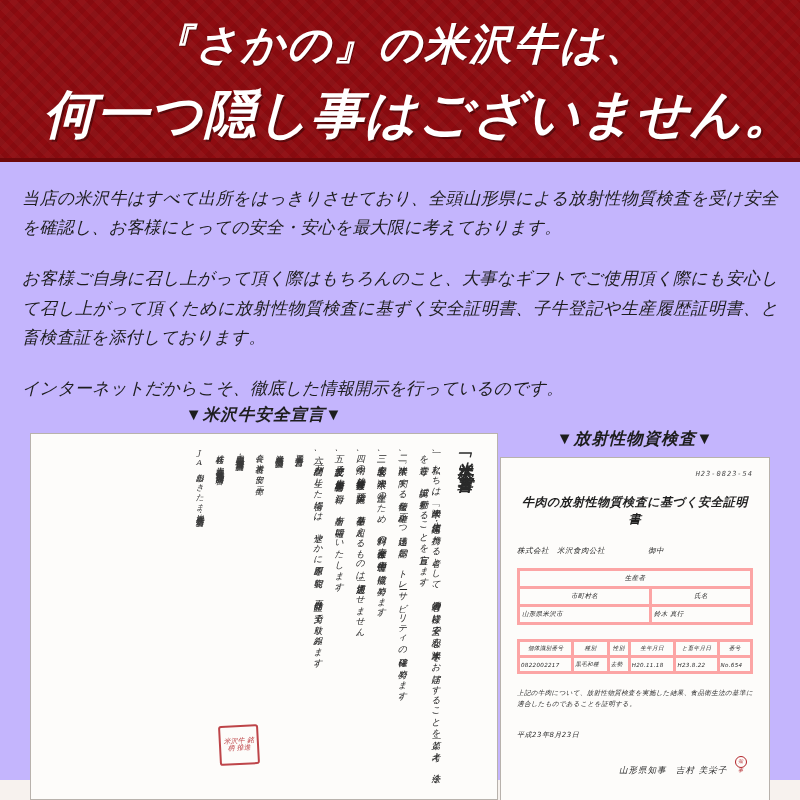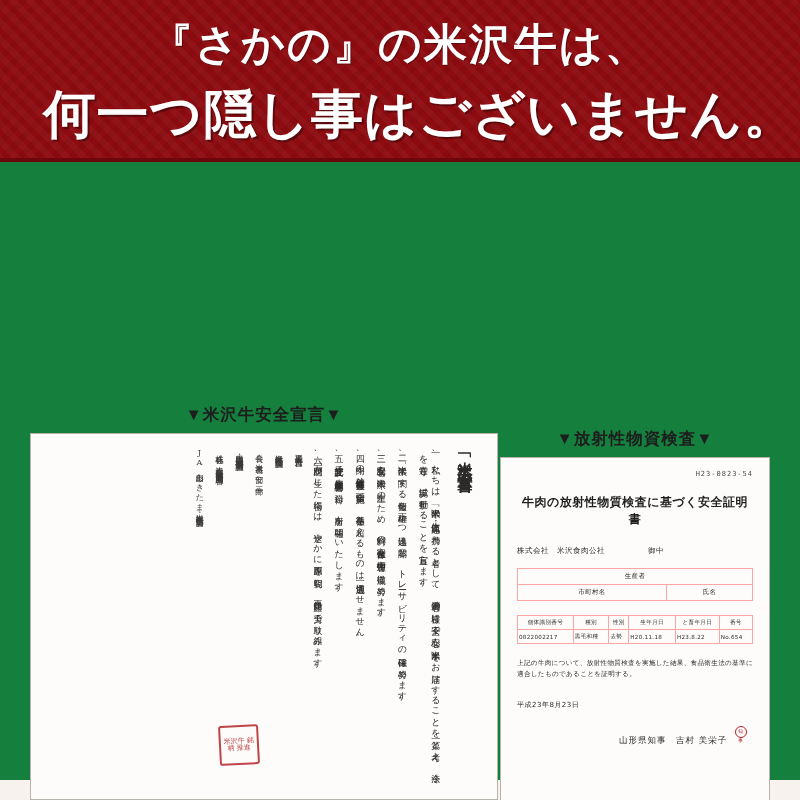--- a/index.html
+++ b/index.html
@@ -10,22 +10,23 @@
     width: 800px;
     height: 800px;
     background: #f7f2ee;
     font-family: "Liberation Sans", sans-serif;
     overflow: hidden;
   }
   .page {
     position: relative;
     width: 800px;
     height: 780px;
-    background: #15803d;
-    box-sizing: border-box;
+    background: #c4b5fd;
+    box-sizing: border-box;
+    font-style: italic;
   }
 
   
   .banner {
     position: relative;
     width: 800px;
     height: 162px;
     background: #8e0b10;
     background-image:
       repeating-linear-gradient(45deg, rgba(255,255,255,0.035) 0 6px, rgba(0,0,0,0) 6px 12px),
@@ -209,21 +210,21 @@
     color: #2b2b2b;
   }
   .rdoc-addressee .hon { margin-left: 40px; }
   table.rtab {
     width: 100%;
     border-collapse: collapse;
     margin-bottom: 14px;
     font-size: 6.5px;
   }
   table.rtab th, table.rtab td {
-    border: 1px solid #fca5a5;
+    border: 3px solid #fca5a5;
     padding: 3px 2px;
     font-weight: normal;
     letter-spacing: 0.3px;
     color: #2b2b2b;
   }
   table.rtab.small { font-size: 5.6px; }
   table.rtab.small td, table.rtab.small th { padding: 2.5px 1px; }
   .rdoc-note {
     font-size: 6.6px;
     line-height: 1.7;
@@ -259,20 +260,25 @@
 </head>
 <body>
 
 <div class="page">
 
   <div class="banner">
     <div class="banner-line1">『さかの』の米沢牛は、</div>
     <div class="banner-line2">何一つ隠し事はございません。</div>
   </div>
 
+  <div class="body-copy">
+    <p>当店の米沢牛はすべて出所をはっきりさせており、全頭山形県による放射性物質検査を受け安全を確認し、お客様にとっての安全・安心を最大限に考えております。</p>
+    <p>お客様ご自身に召し上がって頂く際はもちろんのこと、大事なギフトでご使用頂く際にも安心して召し上がって頂くために放射性物質検査に基ずく安全証明書、子牛登記や生産履歴証明書、と畜検査証を添付しております。</p>
+    <p>インターネットだからこそ、徹底した情報開示を行っているのです。</p>
+  </div>
 
   <div class="certs">
 
     <div class="cert-block-left">
       <div class="cert-caption">▼米沢牛安全宣言▼</div>
       <div class="cert-frame left">
         <div class="vdoc">
           <div class="vcol title">「米沢牛」安全宣言書</div>
           <div class="vcol">一、私たちは、「米沢牛」の生産・流通に携わる者として、消費者の皆様に安全で安心な「米沢牛」をお届けすることを第一と考え、法令を遵守し、誠実に行動することを宣言します。</div>
           <div class="vcol">二、「米沢牛」に関する情報を正確かつ迅速に開示し、トレーサビリティの確保に努めます。</div>
@@ -306,20 +312,24 @@
 
           <table class="rtab">
             <tbody>
                 <tr>
               <th colspan="2">生産者</th>
             </tr>
             <tr>
               <th>市町村名</th>
               <th>氏名</th>
             </tr>
+            <tr>
+              <td>山形県米沢市</td>
+              <td>鈴木 真行</td>
+            </tr>
           </tbody>
             </table>
 
           <table class="rtab small">
             <tbody>
                 <tr>
               <th>個体識別番号</th>
               <th>種別</th>
               <th>性別</th>
               <th>生年月日</th>

